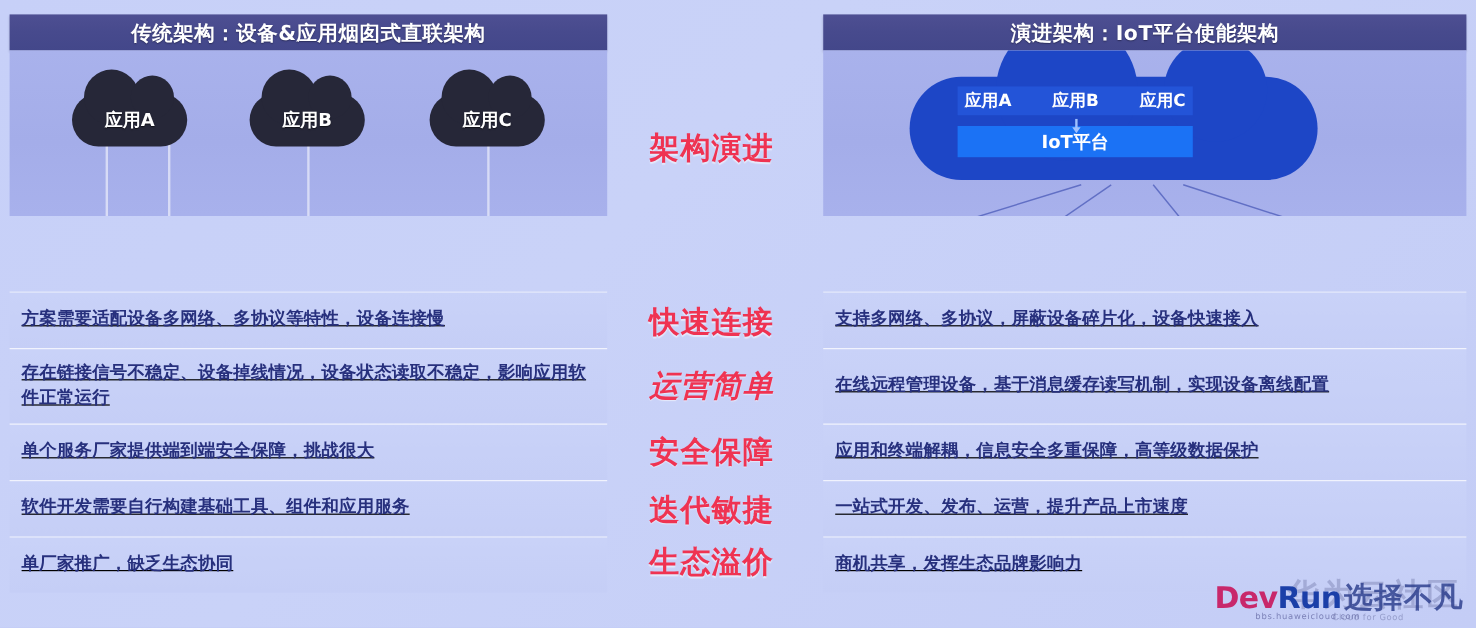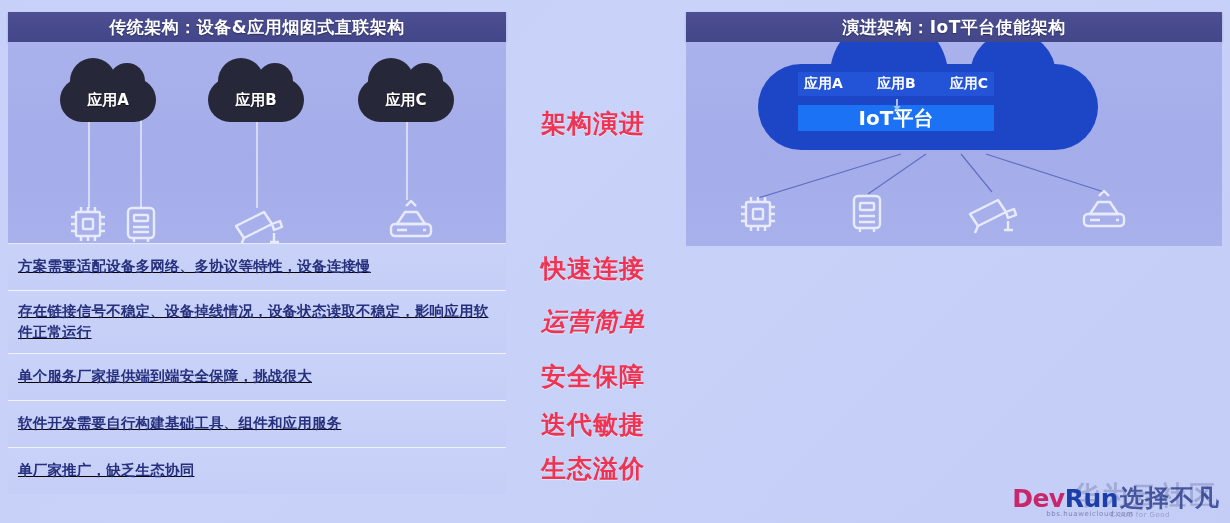--- a/index.html
+++ b/index.html
@@ -41,21 +41,21 @@
   .panel-header-text {
     color: #ffffff;
     font-size: 17px;
     font-weight: bold;
     letter-spacing: .5px;
     text-shadow: 0 1px 1px rgba(20,20,50,.5);
     white-space: nowrap;
   }
   .panel-body {
     position: relative;
-    height: 204px;
+    height: 138px;
     background: linear-gradient(180deg, #a9b2ec 0%, #a4ade9 55%, #a8b1ec 100%);
     overflow: hidden;
   }
 
   
   .cloud-dark {
     position: absolute;
     width: 96px;
     height: 44px;
     background: #262738;
@@ -155,21 +155,21 @@
     width: 196px;
     height: 26px;
     background: #1b72f5;
     z-index: 5;
     display: flex;
     align-items: center;
     justify-content: center;
   }
   .platform-bar span {
     color: #fff;
-    font-size: 20px;
+    font-size: 15px;
     font-weight: bold;
     white-space: nowrap;
   }
   .arrow-down {
     position: absolute;
     left: 206px;
     top: 54px;
     z-index: 6;
   }
 
@@ -413,20 +413,37 @@
       <div class="txt">单个服务厂家提供端到端安全保障，挑战很大</div>
     </div>
     <div class="trow h1">
       <div class="txt">软件开发需要自行构建基础工具、组件和应用服务</div>
     </div>
     <div class="trow h1">
       <div class="txt">单厂家推广，缺乏生态协同</div>
     </div>
   </div>
 
+  <div class="rows right">
+    <div class="trow h1">
+      <div class="txt">支持多网络、多协议，屏蔽设备碎片化，设备快速接入</div>
+    </div>
+    <div class="trow h2">
+      <div class="txt">在线远程管理设备，基于消息缓存读写机制，实现设备离线配置</div>
+    </div>
+    <div class="trow h1">
+      <div class="txt">应用和终端解耦，信息安全多重保障，高等级数据保护</div>
+    </div>
+    <div class="trow h1">
+      <div class="txt">一站式开发、发布、运营，提升产品上市速度</div>
+    </div>
+    <div class="trow h1">
+      <div class="txt">商机共享，发挥生态品牌影响力</div>
+    </div>
+  </div>
 
   <div class="watermark">华为云社区</div>
   <div class="watermark-sub">Cloud for Good</div>
 
   <div class="logo">
     <span class="logo-devrun logo-dev">Dev</span>
     <span class="logo-devrun logo-run">Run</span>
     <span class="logo-cn">选择不凡</span>
     <span class="logo-sub">bbs.huaweicloud.com</span>
   </div>

